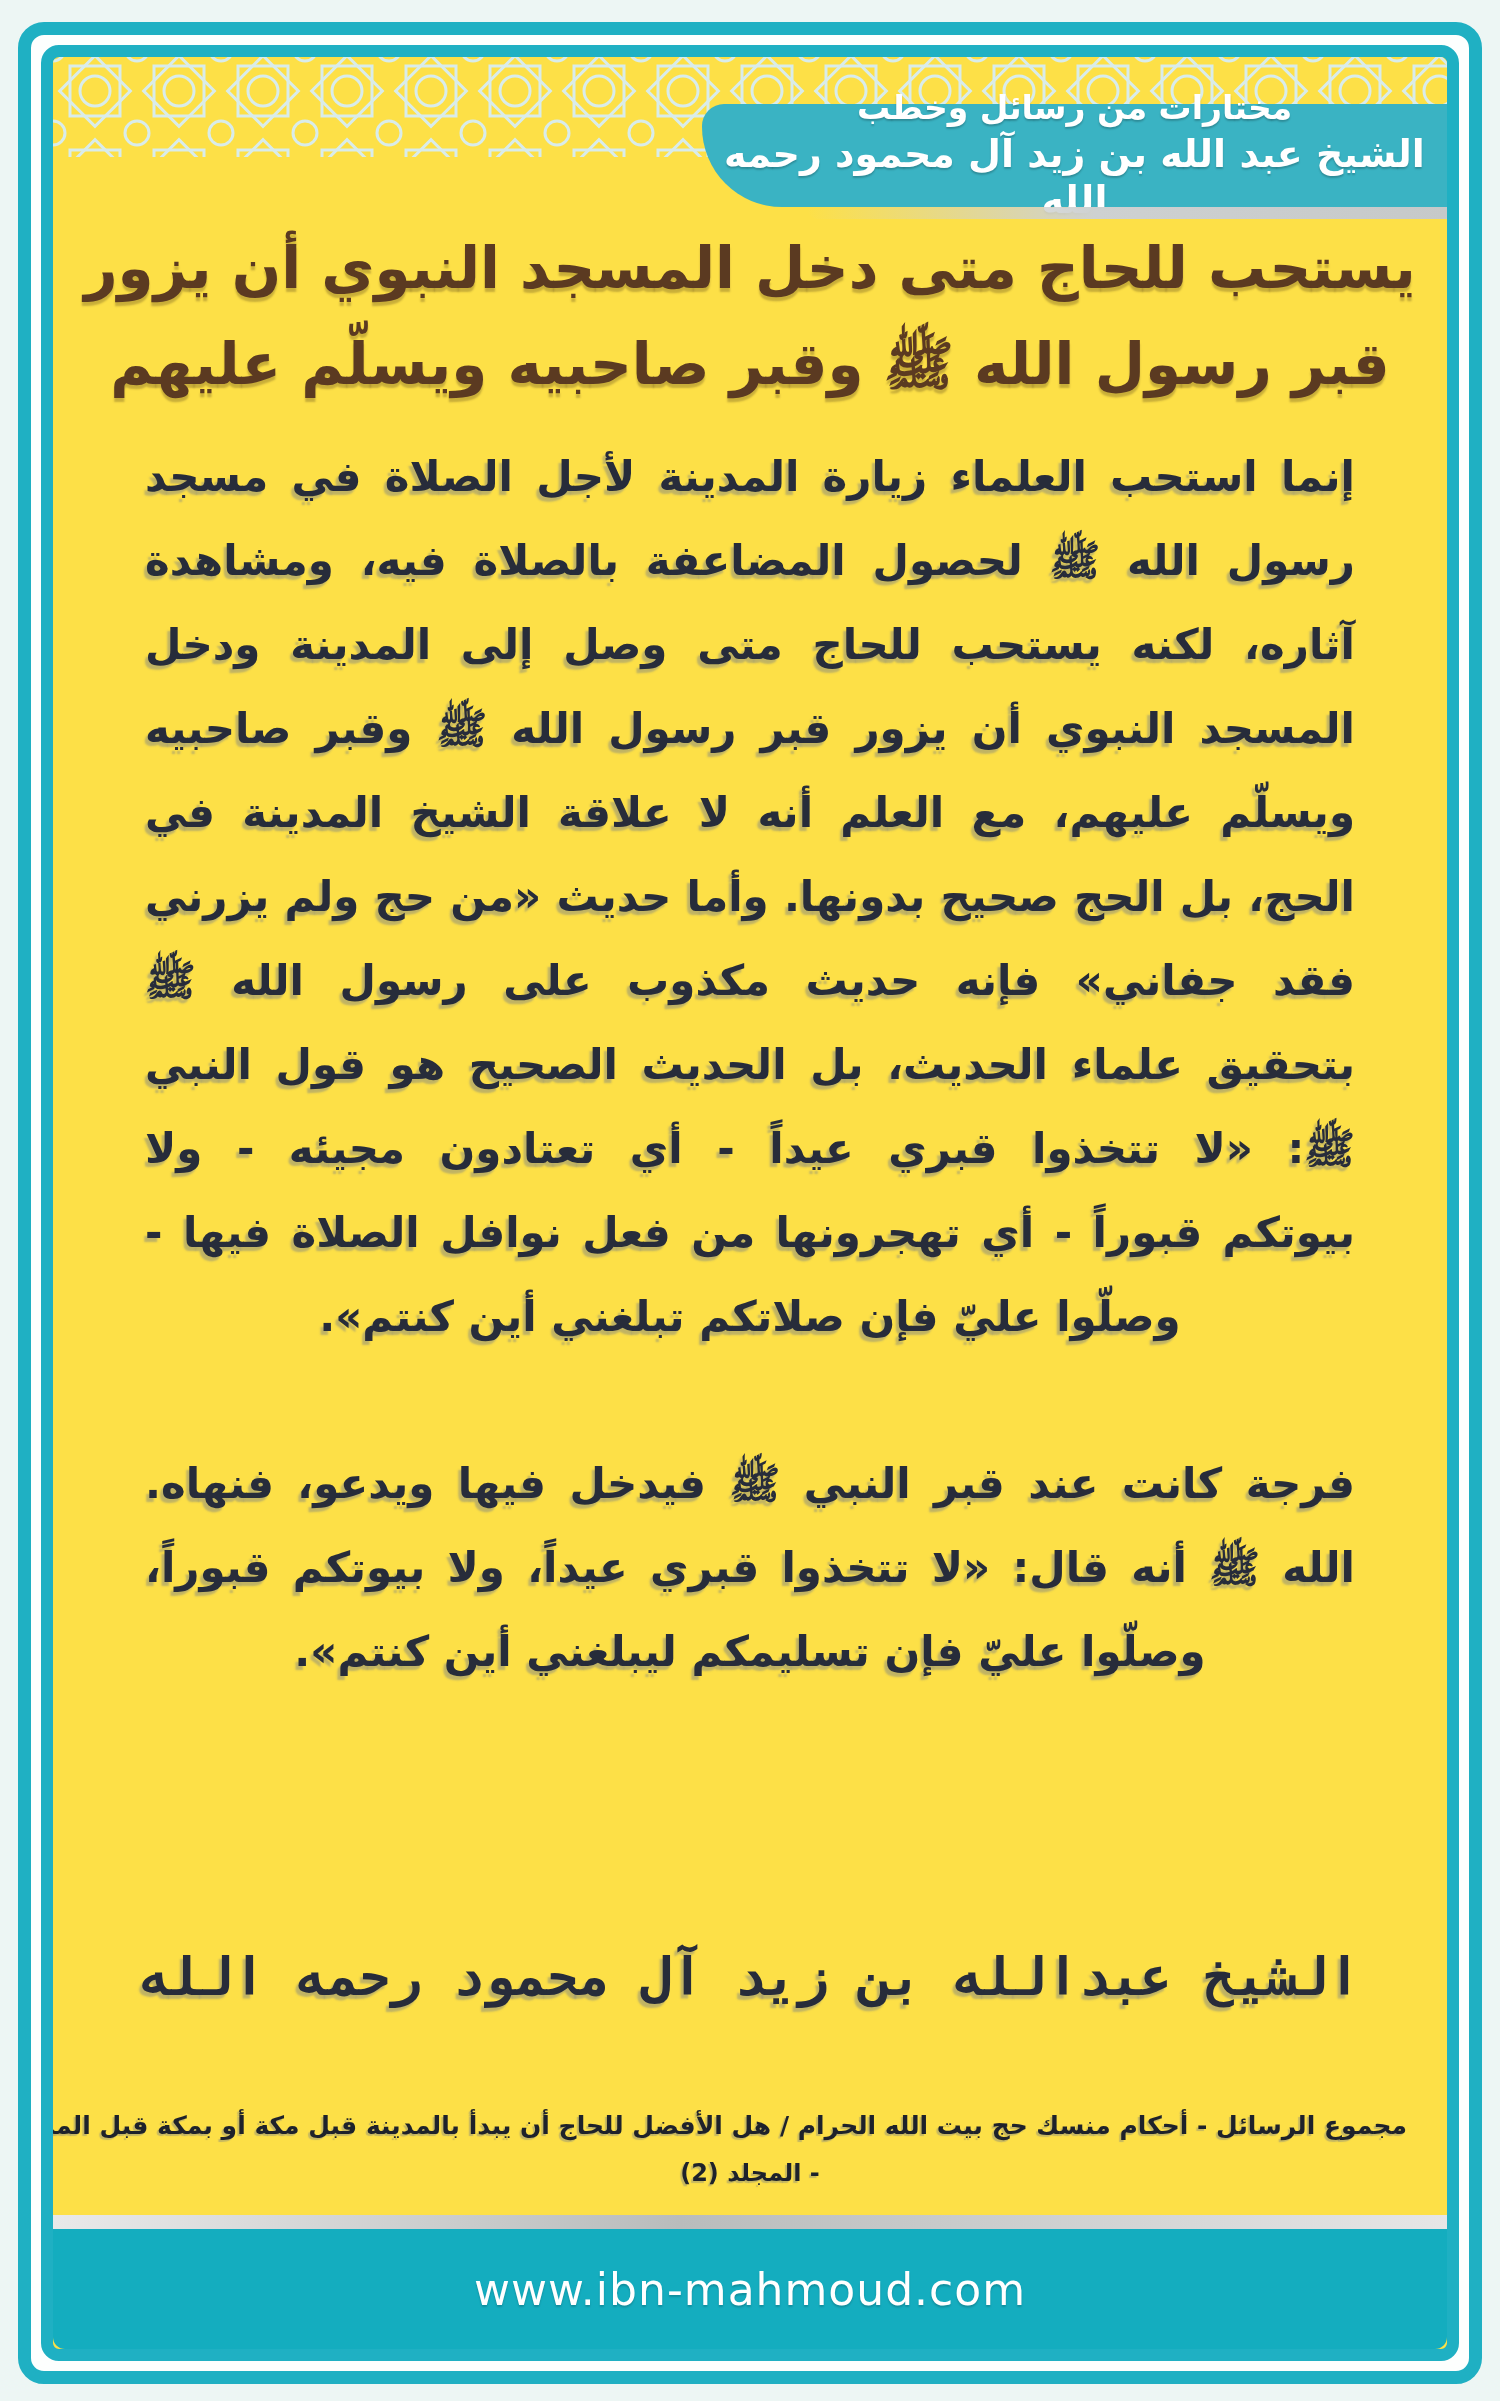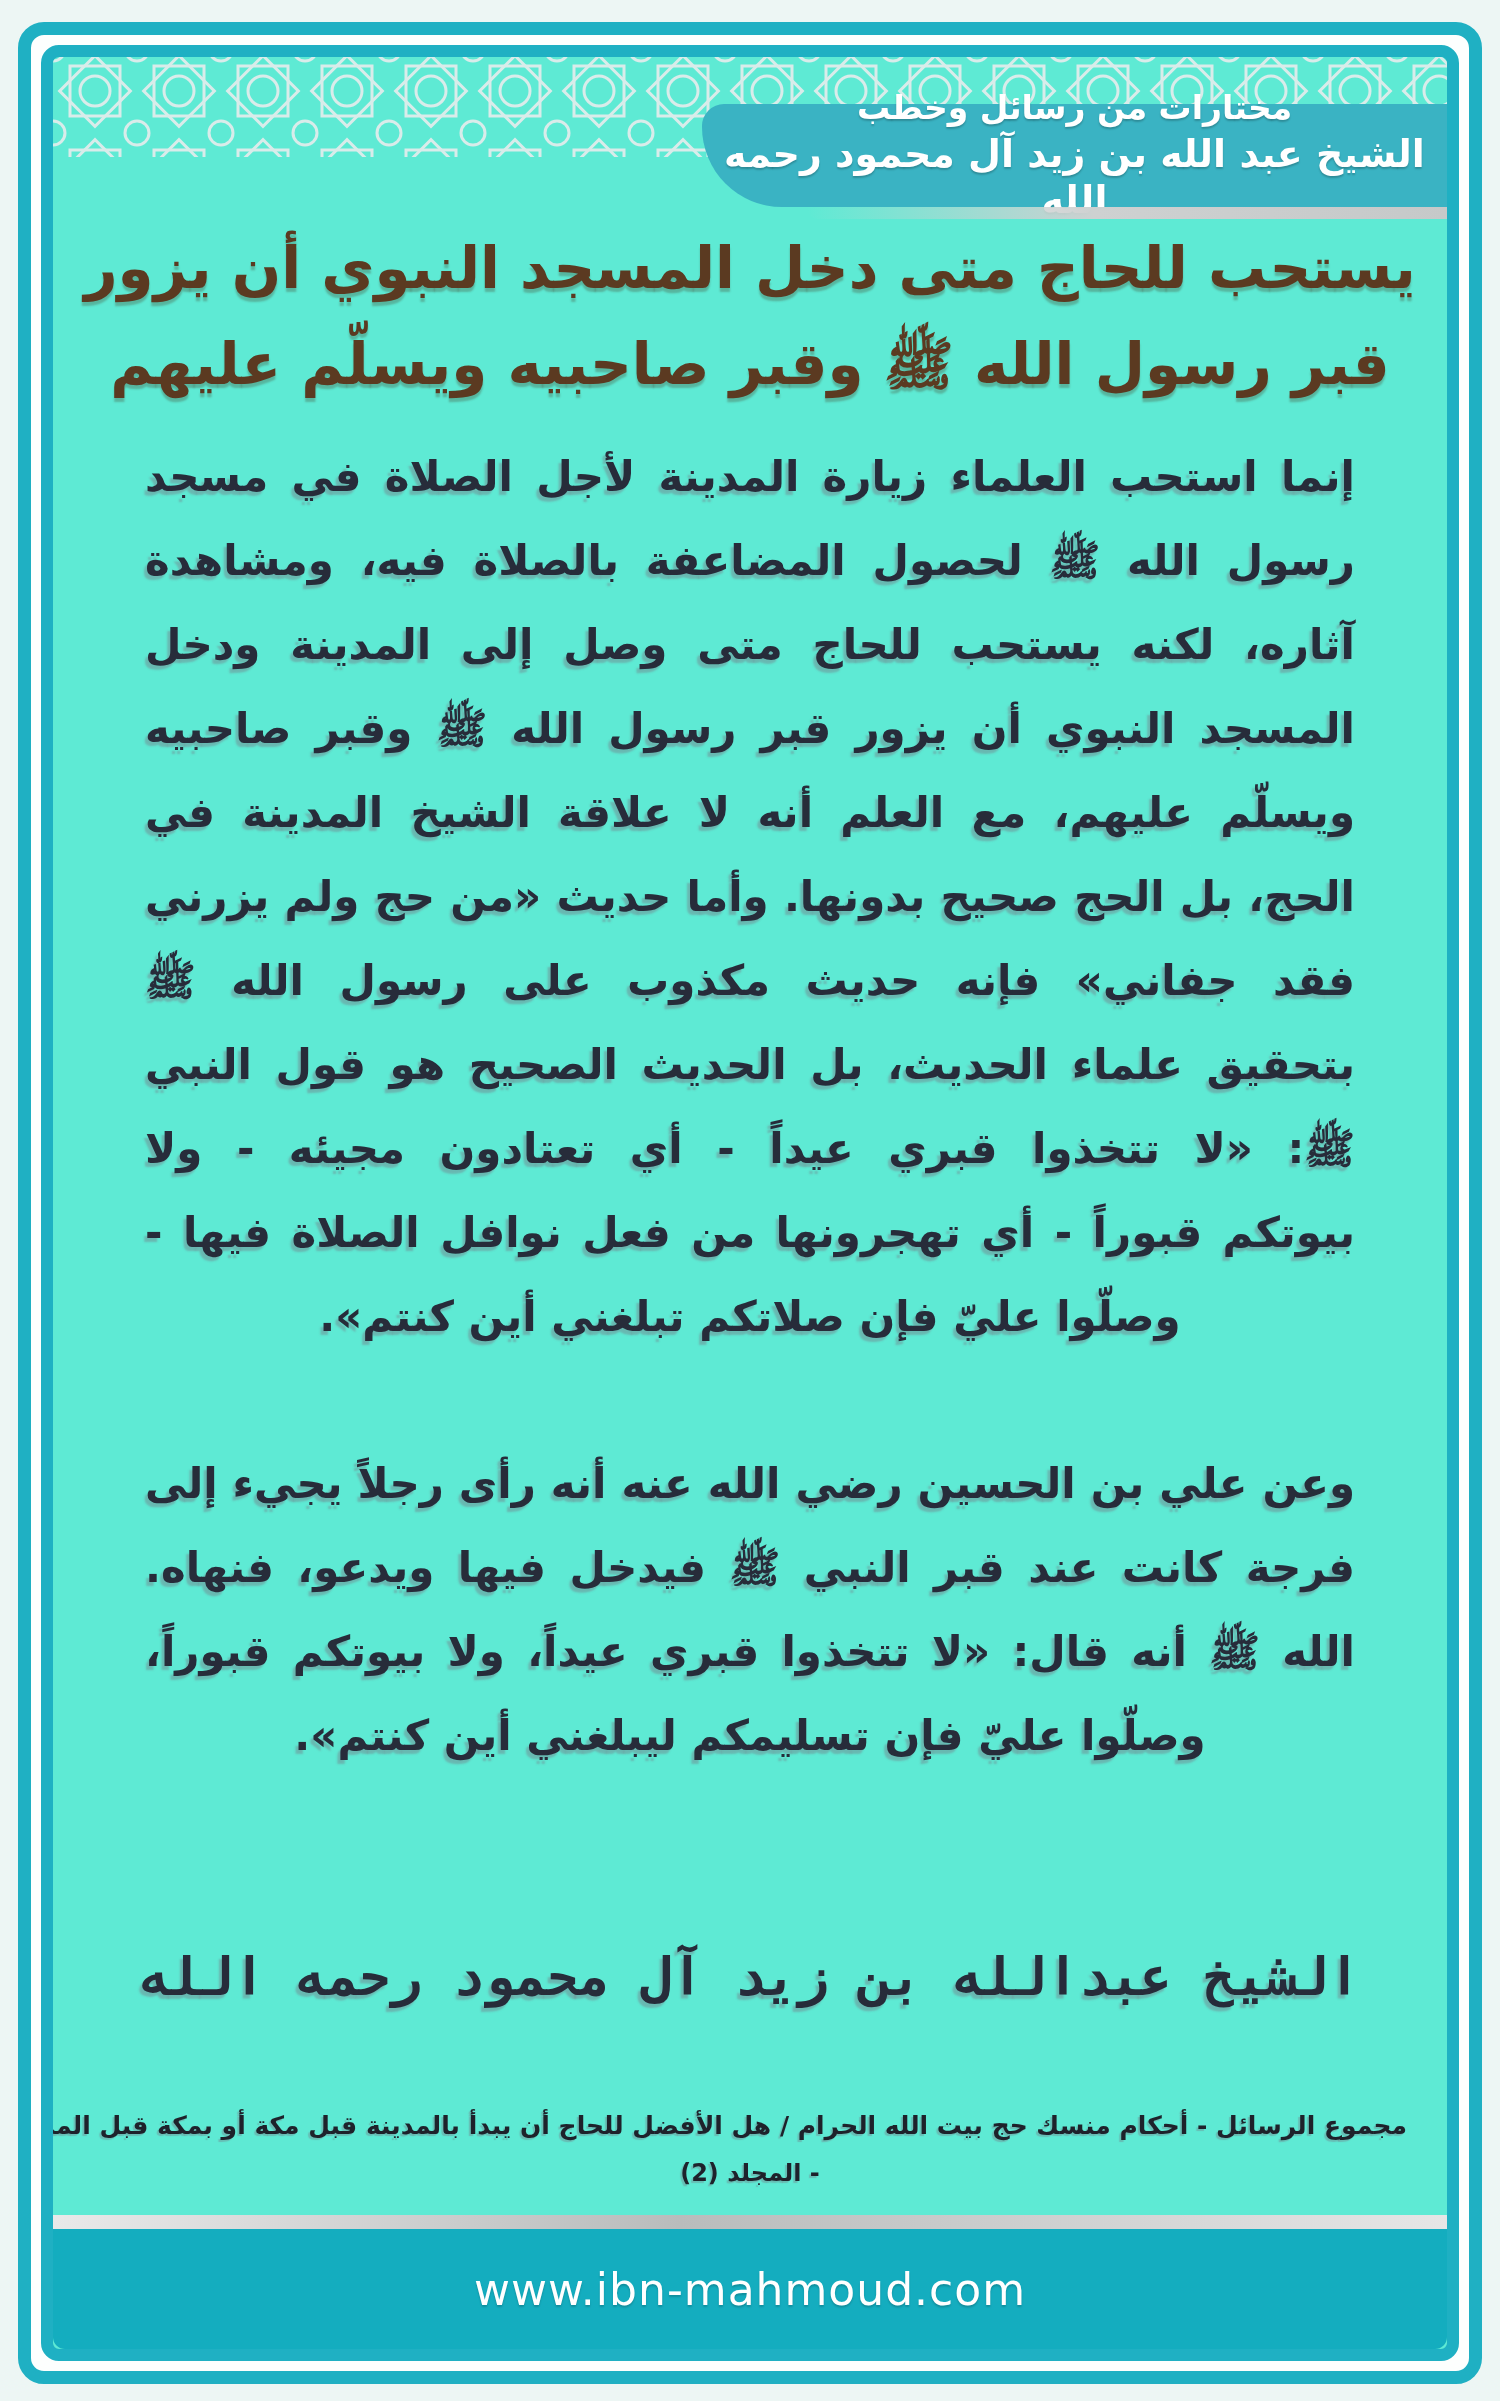--- a/index.html
+++ b/index.html
@@ -2,21 +2,21 @@
 <html lang="ar"><head>
 <meta charset="utf-8">
 <style>
   html,body{margin:0;padding:0;}
   body{background:#edf6f4;font-family:"DejaVu Sans",sans-serif;}
   .page{position:relative;width:1500px;height:2401px;background:#edf6f4;overflow:hidden;}
 
   .outer-frame{position:absolute;left:18px;right:18px;top:22px;bottom:17px;
     border:13px solid #1fb0c3;border-radius:26px;background:#fdfffe;}
   .inner-frame{position:absolute;left:10px;right:10px;top:10px;bottom:10px;
-    border:12px solid #1fb0c3;border-radius:18px;background:#5eead4;overflow:hidden;}
+    border:12px solid #1fb0c3;border-radius:18px;background:#fde047;overflow:hidden;}
 
   .pattern-band{position:absolute;top:0;left:0;width:100%;height:100px;display:block;}
 
   .badge{position:absolute;top:47px;right:0;width:745px;height:103px;background:#3ab3c3;
     border-radius:22px 0 0 80px;color:#ffffff;text-align:center;direction:rtl;
     display:flex;flex-direction:column;justify-content:center;row-gap:3px;}
   .badge .l1{font-size:33px;font-weight:bold;line-height:40px;text-shadow:0 2px 2px rgba(0,0,0,0.22);}
   .badge .l2{font-size:38px;font-weight:bold;line-height:46px;text-shadow:0 2px 2px rgba(0,0,0,0.22);}
   .badge-shadow{position:absolute;top:150px;right:0;width:640px;height:12px;
     background:linear-gradient(to left,#c6c9c9 0%,#ced1d1 55%,rgba(206,209,209,0) 100%);
@@ -93,21 +93,20 @@
         <div class="b-line">ويسلّم عليهم، مع العلم أنه لا علاقة الشيخ المدينة في</div>
         <div class="b-line">الحج، بل الحج صحيح بدونها. وأما حديث «من حج ولم يزرني</div>
         <div class="b-line">فقد جفاني» فإنه حديث مكذوب على رسول الله ﷺ</div>
         <div class="b-line">بتحقيق علماء الحديث، بل الحديث الصحيح هو قول النبي</div>
         <div class="b-line">ﷺ: «لا تتخذوا قبري عيداً - أي تعتادون مجيئه - ولا</div>
         <div class="b-line">بيوتكم قبوراً - أي تهجرونها من فعل نوافل الصلاة فيها -</div>
         <div class="b-line center-last">وصلّوا عليّ فإن صلاتكم تبلغني أين كنتم».</div>
       </div>
 
       <div class="para para2">
-        <div class="b-line">وعن علي بن الحسين رضي الله عنه أنه رأى رجلاً يجيء إلى</div>
         <div class="b-line">فرجة كانت عند قبر النبي ﷺ فيدخل فيها ويدعو، فنهاه.</div>
         <div class="b-line">الله ﷺ أنه قال: «لا تتخذوا قبري عيداً، ولا بيوتكم قبوراً،</div>
         <div class="b-line center-last">وصلّوا عليّ فإن تسليمكم ليبلغني أين كنتم».</div>
       </div>
 
       <div class="signature">الشيخ عبدالله بن زيد آل محمود رحمه الله</div>
 
       <div class="source">
         <div class="s1">مجموع الرسائل - أحكام منسك حج بيت الله الحرام / هل الأفضل للحاج أن يبدأ بالمدينة قبل مكة أو بمكة قبل المدينة؟</div>
         <div class="s2">- المجلد (2)</div>

